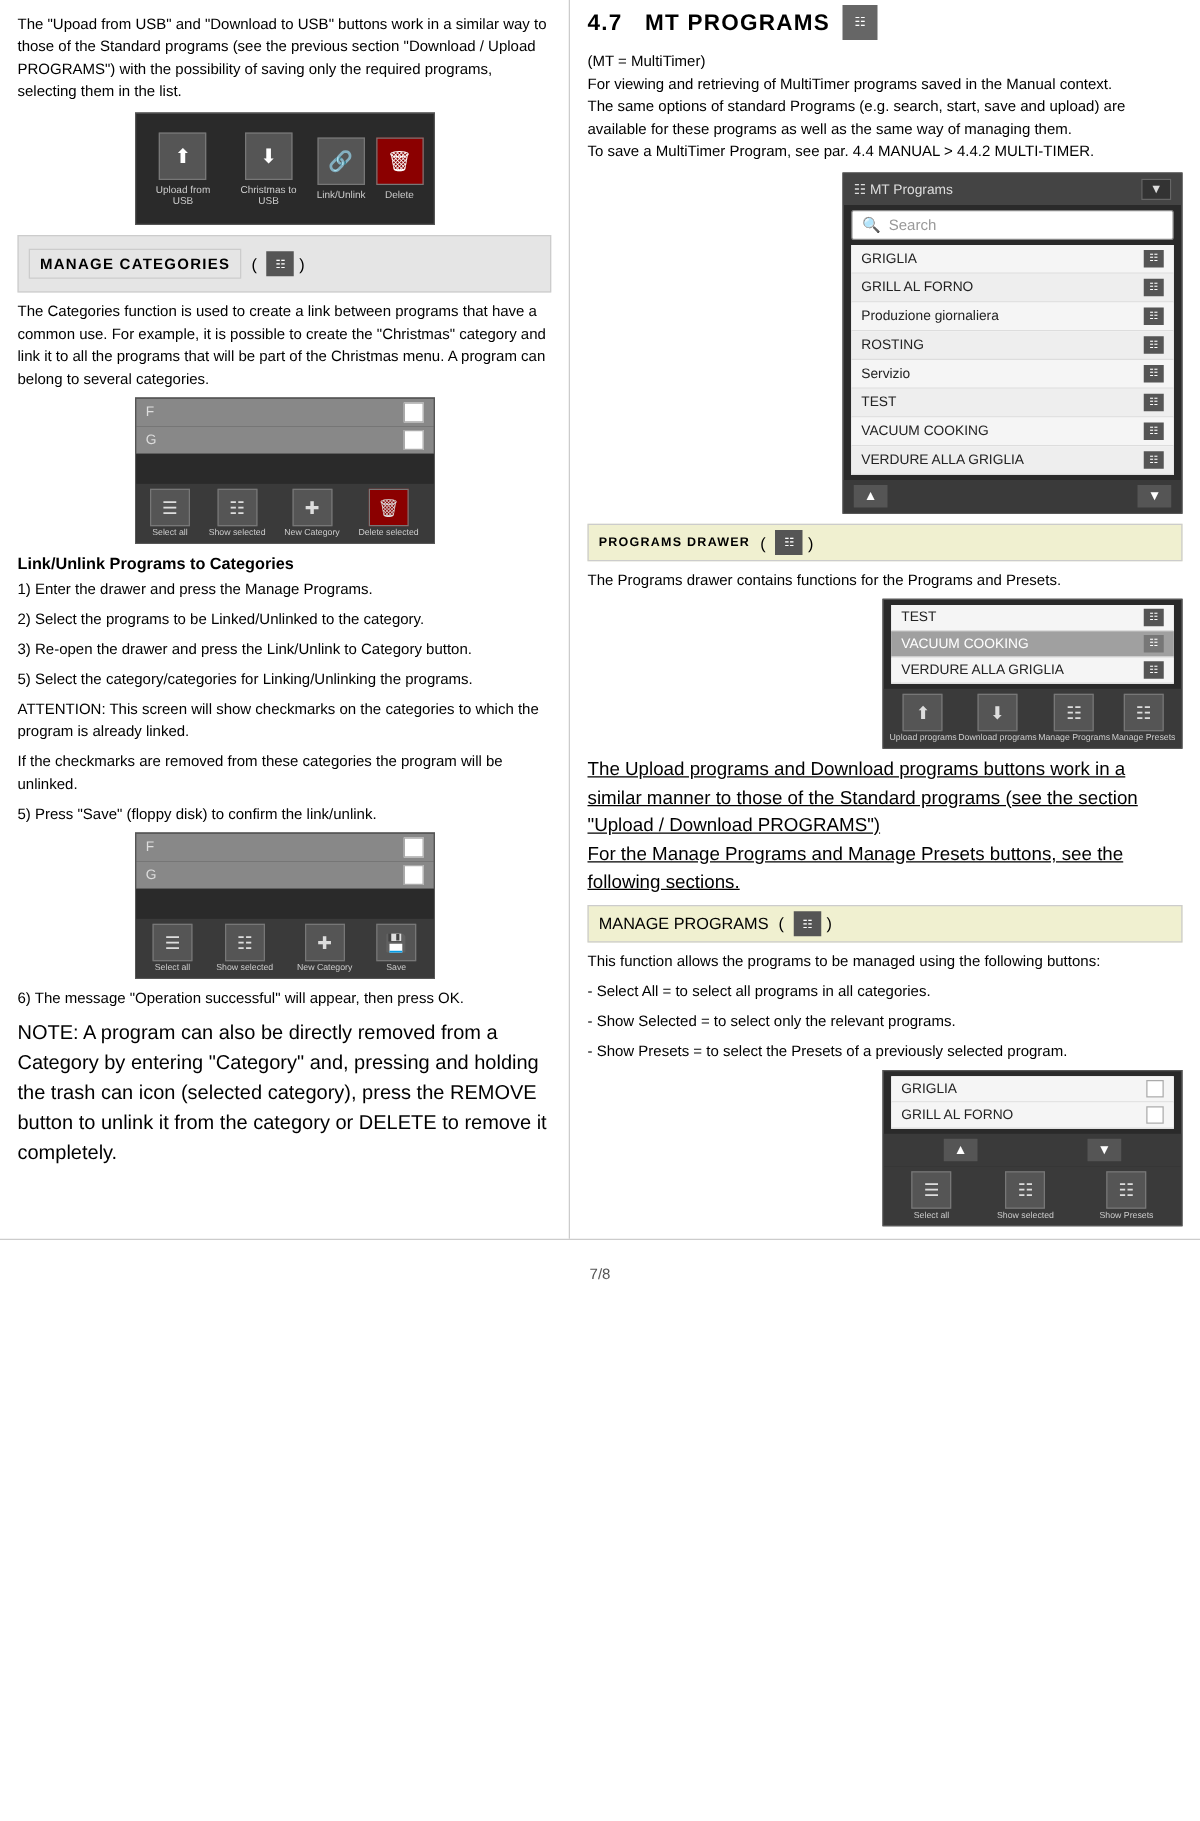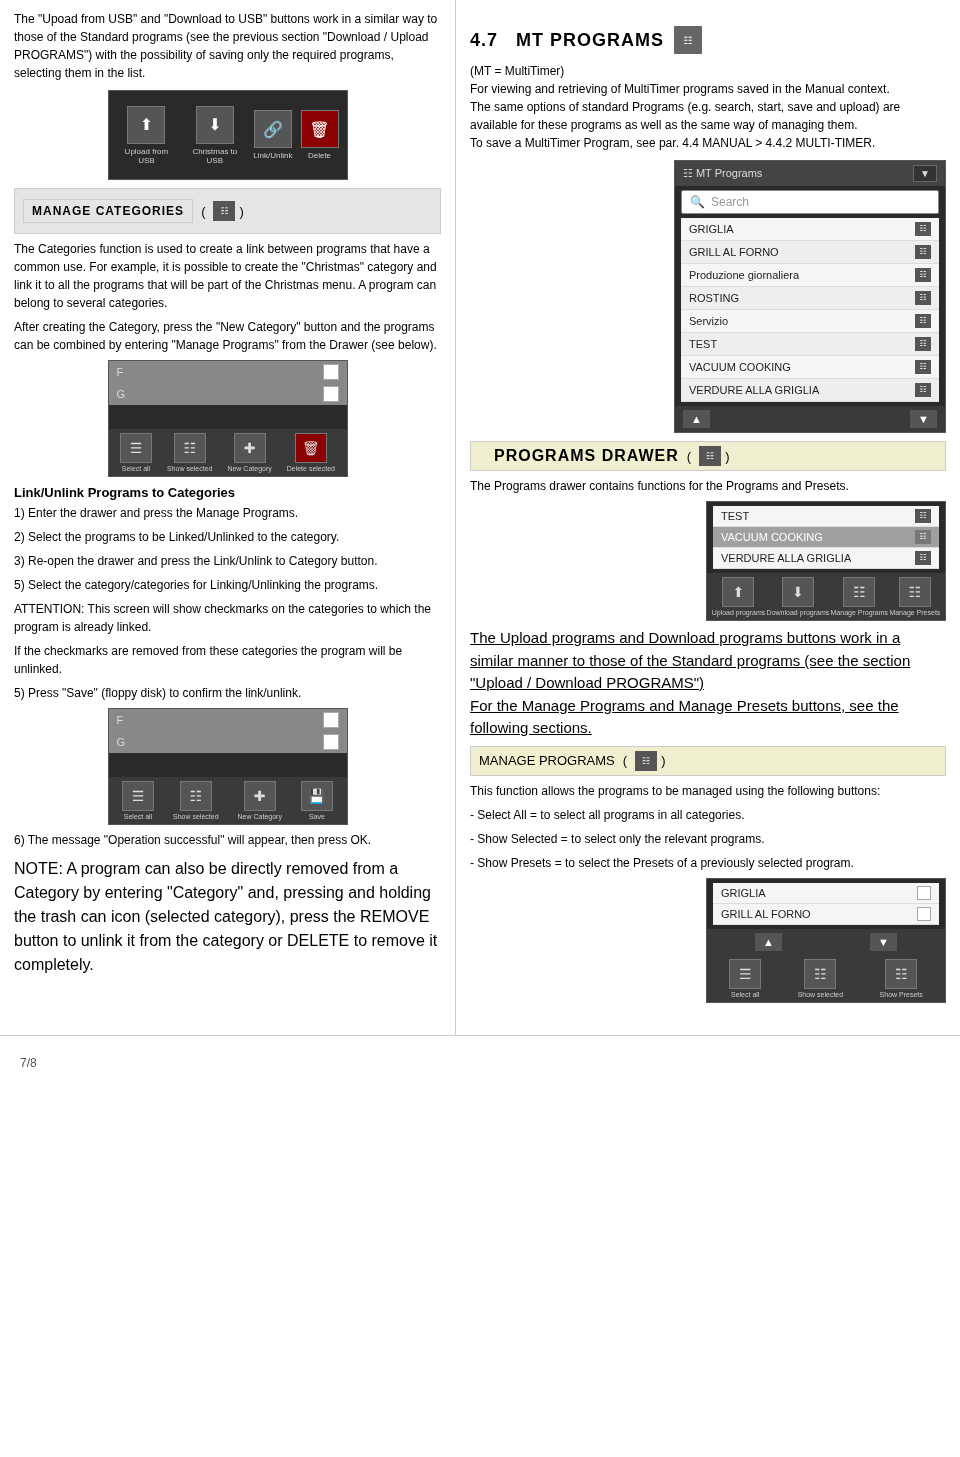--- a/index.html
+++ b/index.html
@@ -25,21 +25,21 @@
     }
 
     .left-col {
       width: 455px;
       padding: 10px 14px;
       flex-shrink: 0;
     }
 
     .right-col {
       width: 505px;
-      padding: 26px 14px;
+      padding: 4px 14px;
       flex-shrink: 0;
       border-left: 1px solid #ccc;
     }
 
     
     .section-heading {
       display: flex;
       align-items: center;
       margin-bottom: 8px;
     }
@@ -290,23 +290,22 @@
       display: flex;
       align-items: center;
       background: #f0f0d0;
       padding: 4px 8px;
       margin: 6px 0;
       border: 1px solid #ccc;
     }
 
     .prog-drawer-header .pd-title {
       font-weight: bold;
-      font-size: 16px;
+      font-size: 10px;
       letter-spacing: 1px;
-      margin-left: 15px;
     }
 
     
     .drawer-screen {
       width: 240px;
       background: #2a2a2a;
       border: 1px solid #555;
       margin: 6px 0 6px auto;
     }
 
@@ -374,21 +373,21 @@
 
     .final-screen-footer {
       background: #3a3a3a;
       display: flex;
       justify-content: space-around;
       padding: 4px;
     }
 
     
     .page-number {
-      text-align: left;
+      text-align: center;
       padding: 20px;
       font-size: 12px;
       color: #555;
       border-top: 1px solid #ccc;
       margin-top: auto;
     }
 
     .link-unlink-title {
       font-weight: bold;
       font-size: 13px;
@@ -431,21 +430,20 @@
       </div>
 
       <div class="manage-cat-header">
         <span class="manage-cat-header cat-title">MANAGE CATEGORIES</span>
         <span style="margin-left:8px;">(</span>
         <span class="cat-icon">☷</span>
         <span style="margin-left:4px;">)</span>
       </div>
 
       <p>The Categories function is used to create a link between programs that have a common use. For example, it is possible to create the "Christmas" category and link it to all the programs that will be part of the Christmas menu. A program can belong to several categories.</p>
-      <p>After creating the Category, press the "New Category" button and the programs can be combined by entering "Manage Programs" from the Drawer (see below).</p>
 
       <div class="cat-screen">
         <div class="cat-screen-header">
           <span style="color:#ddd;font-size:11px;">F</span>
           <span style="width:16px;height:16px;background:#fff;border:1px solid #aaa;"></span>
         </div>
         <div style="background:#888;padding:3px 8px;display:flex;align-items:center;justify-content:space-between;">
           <span style="color:#ddd;font-size:11px;">G</span>
           <span style="width:16px;height:16px;background:#fff;border:1px solid #aaa;"></span>
         </div>

